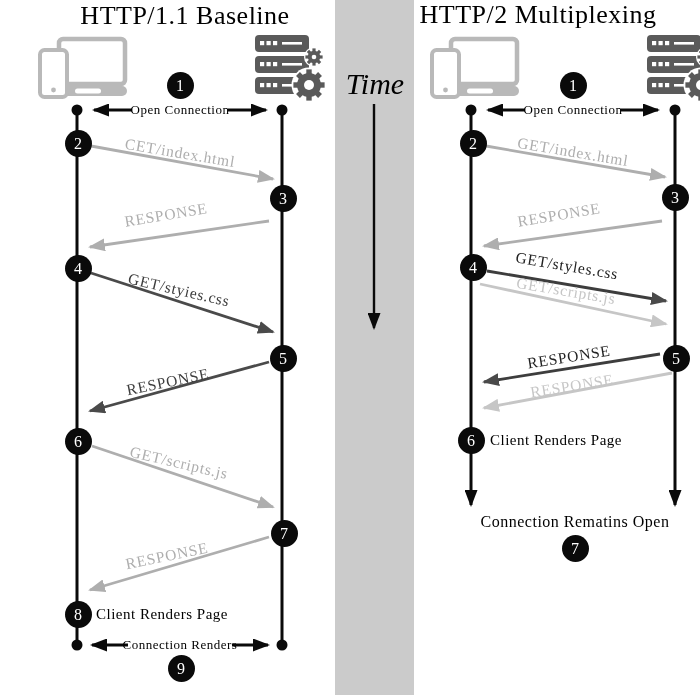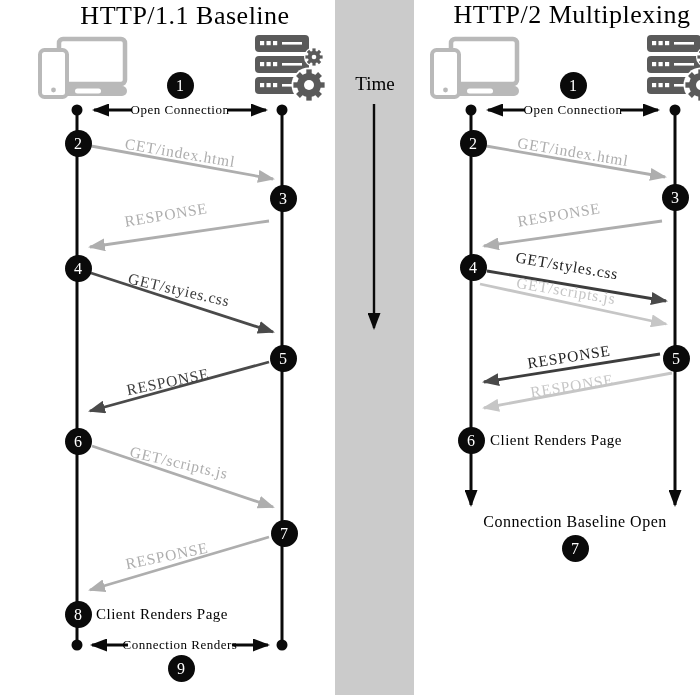--- a/index.html
+++ b/index.html
@@ -3,21 +3,21 @@
 <meta charset="utf-8">
 <style>
   html,body{margin:0;padding:0;background:#ffffff;}
   .stage{
     position:relative;width:700px;height:695px;background:#ffffff;overflow:hidden;
     font-family:"Liberation Serif", serif;color:#000;margin-left:28px;
   }
   .time-strip{position:absolute;left:307px;top:0;width:79px;height:695px;background:#cbcbcb;}
   .gfx{position:absolute;left:0;top:0;width:700px;height:695px;pointer-events:none;}
   .panel-title{position:absolute;transform:translate(-50%,0);font-size:26px;white-space:nowrap;letter-spacing:0.5px;}
-  .time-label{position:absolute;transform:translate(-50%,-50%);font-size:19px;white-space:nowrap;}
+  .time-label{position:absolute;transform:translate(-50%,-50%);font-size:30px;white-space:nowrap;font-style:italic;}
   .hlabel{position:absolute;transform:translate(-50%,-50%);font-size:13px;white-space:nowrap;letter-spacing:0.5px;}
   .llabel{position:absolute;transform:translate(0,-50%);font-size:15px;white-space:nowrap;letter-spacing:0.5px;text-align:center;}
   .mlabel{position:absolute;font-size:15.5px;white-space:nowrap;letter-spacing:0.8px;}
   .badge{
     position:absolute;width:27px;height:27px;border-radius:50%;background:#0a0a0a;
     color:#fff;font-size:16px;line-height:27px;text-align:center;
   }
   .c-light{color:#aeaeae;}
   .c-lighter{color:#c6c6c6;}
   .c-dark{color:#3d3d3d;}
@@ -226,21 +226,21 @@
               <rect x="9.4" y="-2.7" width="6.2" height="5.4"></rect>
           </g>
         </g>
         <circle r="12"></circle>
           <circle r="5" fill="#fff"></circle>
       </g>
     </g>
   </svg>
 
   <div class="panel-title" style="left:157px;top:1px;">HTTP/1.1 Baseline</div>
-  <div class="panel-title" style="left:544px;top:0px;">HTTP/2 Multiplexing</div>
+  <div class="panel-title" style="left:510px;top:0px;">HTTP/2 Multiplexing</div>
   <div class="time-label" style="left:347px;top:84px;">Time</div>
 
   <div class="badge" style="left:138.5px;top:71.5px;">1</div>
   <div class="badge" style="left:36.5px;top:129.5px;">2</div>
   <div class="badge" style="left:241.5px;top:184.5px;">3</div>
   <div class="badge" style="left:36.5px;top:254.5px;">4</div>
   <div class="badge" style="left:241.5px;top:344.5px;">5</div>
   <div class="badge" style="left:36.5px;top:427.5px;">6</div>
   <div class="badge" style="left:242.5px;top:519.5px;">7</div>
   <div class="badge" style="left:36.5px;top:600.5px;">8</div>
@@ -253,21 +253,21 @@
   <div class="badge" style="left:634.5px;top:344.5px;">5</div>
   <div class="badge" style="left:429.5px;top:426.5px;">6</div>
   <div class="badge" style="left:533.5px;top:534.5px;">7</div>
 
   <div class="hlabel" style="left:152px;top:110px;">Open Connection</div>
   <div class="hlabel" style="left:152px;top:645px;">Connection Renders</div>
   <div class="llabel" style="left:68px;top:614px;">Client Renders Page</div>
 
   <div class="hlabel" style="left:545px;top:110px;">Open Connection</div>
   <div class="llabel" style="left:462px;top:440px;">Client Renders Page</div>
-  <div class="hlabel" style="left:547px;top:522px;font-size:16px;">Connection Baseline Open</div>
+  <div class="hlabel" style="left:547px;top:522px;font-size:16px;">Connection Rematins Open</div>
 
   <div class="mlabel c-light" style="left:152px;top:153px;transform:translate(-50%,-50%) rotate(9.5deg);">CET/index.html</div>
   <div class="mlabel c-light" style="left:138px;top:215px;transform:translate(-50%,-50%) rotate(-9.5deg);">RESPONSE</div>
   <div class="mlabel c-dark" style="left:151px;top:290px;transform:translate(-50%,-50%) rotate(13deg);">GET/styies.css</div>
   <div class="mlabel c-dark" style="left:140px;top:382px;transform:translate(-50%,-50%) rotate(-11.5deg);">RESPONSE</div>
   <div class="mlabel c-light" style="left:151px;top:463px;transform:translate(-50%,-50%) rotate(13deg);">GET/scripts.js</div>
   <div class="mlabel c-light" style="left:139px;top:556px;transform:translate(-50%,-50%) rotate(-11.5deg);">RESPONSE</div>
 
   <div class="mlabel c-light" style="left:545px;top:152px;transform:translate(-50%,-50%) rotate(9.5deg);">GET/index.html</div>
   <div class="mlabel c-light" style="left:531px;top:215px;transform:translate(-50%,-50%) rotate(-9.5deg);">RESPONSE</div>

